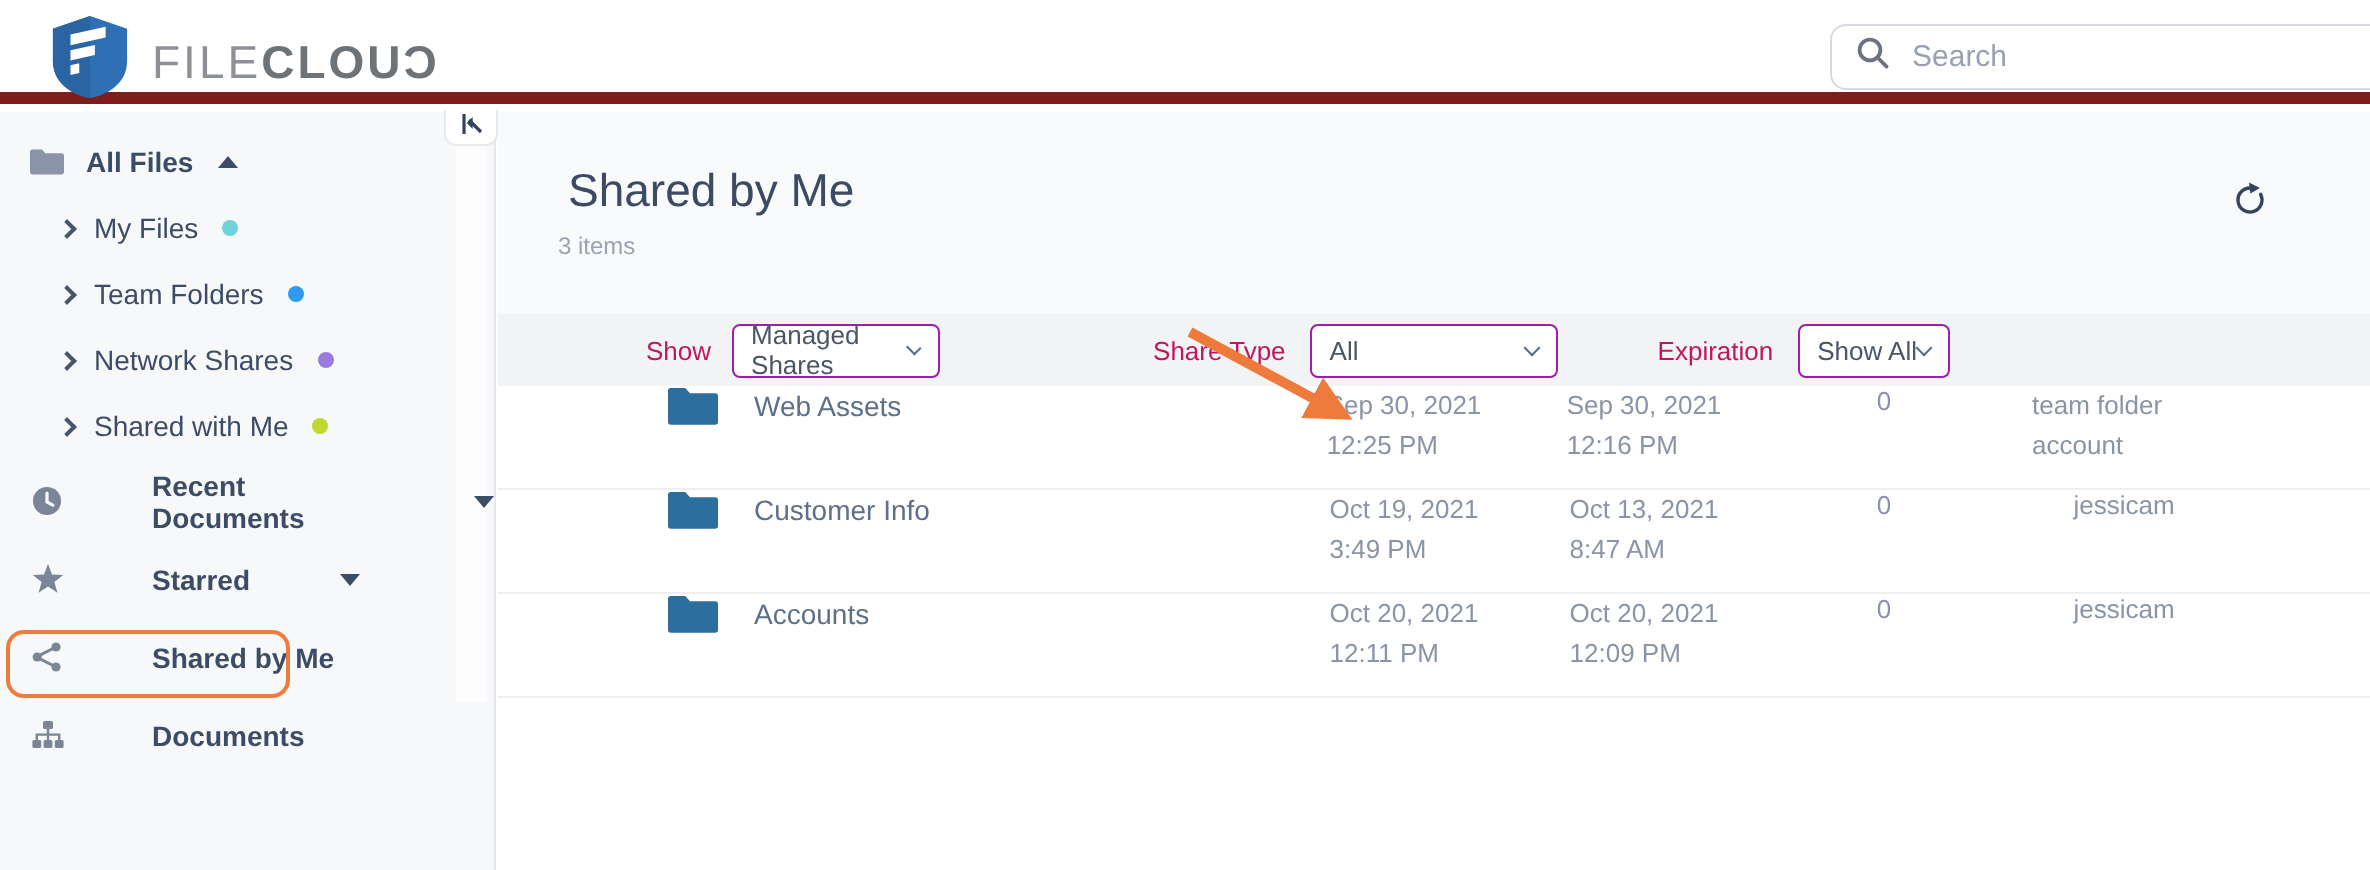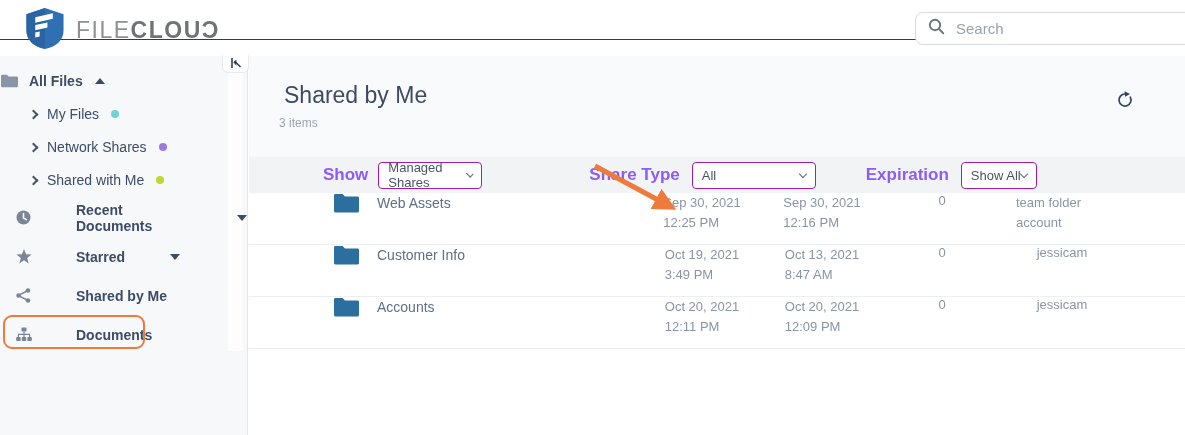--- a/index.html
+++ b/index.html
@@ -1,54 +1,54 @@
 <!DOCTYPE html>
 <html><head>
 <meta charset="utf-8">
 <style>
   * { margin:0; padding:0; box-sizing:border-box; }
   html,body { width:1185px; height:435px; }
   body { font-family:"Liberation Sans","DejaVu Sans",sans-serif; background:#fff; }
   .app { position:relative; width:1185px; height:435px; overflow:hidden; background:#fff; }
 
   
-  .topbar { position:absolute; left:0; top:0; width:1185px; height:40px; background:#fff; border-bottom:1px solid #7f1d1d; z-index:5; }
+  .topbar { position:absolute; left:0; top:0; width:1185px; height:52px; background:#fff; border-bottom:6px solid #7f1d1d; z-index:5; }
   .logo { position:absolute; left:26px; top:8px; display:flex; align-items:center; gap:12px; }
   .logo-text { font-size:23px; letter-spacing:1.5px; color:#8d9196; font-weight:300; }
   .logo-text b { color:#6e7378; font-weight:700; }
   .searchbox { position:absolute; left:915px; top:12px; width:285px; height:33px; background:#fff; border:1px solid #d7dbe1; border-radius:8px; display:flex; align-items:center; padding:0 12px; gap:11px; }
   .searchbox input { border:none; outline:none; background:transparent; font-size:15px; color:#3c4a63; width:200px; font-family:inherit; }
   .searchbox input::placeholder { color:#98a1ad; }
 
   
   .sidebar { position:absolute; left:0; top:56px; width:248px; height:379px; background:#f7f8f9; border-right:1px solid #e4e7eb; }
   .scroll-track { position:absolute; left:228px; top:17px; width:15px; height:278px; background:#fdfdfe; }
   .collapse-btn { position:absolute; left:222px; top:-1px; width:27px; height:18px; background:#fff; border:1px solid #e7e9ed; border-top:none; border-radius:0 0 6px 6px; display:flex; align-items:center; justify-content:center; cursor:pointer; z-index:6; }
   .side-inner { position:relative; padding-top:16px; }
   .side-item { display:flex; align-items:center; gap:10px; color:#3d4c66; font-size:14px; cursor:pointer; }
-  .root-item { height:18px; font-weight:700; margin-bottom:15px; }
+  .root-item { padding-left:14px; height:18px; font-weight:700; margin-bottom:15px; }
   .child-item { padding-left:30px; height:18px; font-weight:500; margin-bottom:15px; }
   .menu-item { padding-left:14px; height:19px; font-weight:600; margin-bottom:20px;gap:43px; }
   .gap-sm { height:4px; }
   .chev { width:7px; height:7px; border-top:2px solid #47566f; border-right:2px solid #47566f; transform:rotate(45deg); display:inline-block; flex:0 0 auto; }
   .caret-up { width:0; height:0; border-left:5px solid transparent; border-right:5px solid transparent; border-bottom:6px solid #3d4c66; display:inline-block; margin-left:2px; }
   .caret-down { width:0; height:0; border-left:5px solid transparent; border-right:5px solid transparent; border-top:6px solid #3d4c66; display:inline-block; margin-left:2px; }
   .dot { width:8px; height:8px; border-radius:50%; display:inline-block; margin-left:2px; flex:0 0 auto; }
   .side-ic { width:19px; display:flex; justify-content:center; flex:0 0 auto; }
   .active-ring { position:absolute; left:3px; top:259px; width:142px; height:34px; border:2px solid #ee7a3c; border-radius:9px; pointer-events:none; }
 
   
   .main { position:absolute; left:249px; top:56px; width:936px; height:379px; }
   .content-head { position:relative; width:100%; height:101px; background:#f9fafb; }
   .page-title { position:absolute; left:35px; top:26px; font-size:23px; color:#3c4a63; font-weight:400; }
   .items-count { position:absolute; left:30px; top:60px; font-size:12px; color:#9aa3af; }
   .refresh-btn { position:absolute; right:50px; top:34px; width:20px; height:20px; cursor:pointer; }
 
   .filter-bar { position:relative; width:100%; height:36px; background:#f2f3f5; display:flex; align-items:center; }
-  .f-label { font-size:17px; font-weight:700; color:#8b5cf6; }
+  .f-label { font-size:13px; font-weight:400; color:#be185d; }
   .dropdown { background:#fff; border:1px solid #a21caf; border-radius:4px; height:27px; display:flex; align-items:center; padding:0 9px; font-size:13px; color:#4a5568; cursor:pointer; }
   .dd-chev { width:6px; height:6px; border-top:1.8px solid #5a6a84; border-right:1.8px solid #5a6a84; transform:rotate(135deg); display:inline-block; margin-top:-3px; }
   .ml-overlap { margin-left:-9px; }
 
   .table { background:#fff; }
   .t-head { display:flex; align-items:center; height:61px; border-bottom:1px solid #e8eaee; }
   .t-row { display:flex; align-items:flex-start; height:52px; border-bottom:1px solid #edeff2; }
   .cell-name { flex:0 0 393px; display:flex; align-items:center; }
   .cell { flex:0 0 120px; text-align:center; font-size:13px; color:#8a94a6; }
   .cell .two-line { display:inline-block; text-align:left; line-height:1.5; }
@@ -117,20 +117,25 @@
         <span class="caret-up"></span>
       </div>
 
       <div class="side-item child-item">
         <span class="chev"></span>
         <span>My Files</span>
         <span class="dot" style="background: rgb(111, 211, 216);"></span>
       </div>
       <div class="side-item child-item">
         <span class="chev"></span>
+        <span>Team Folders</span>
+        <span class="dot" style="background: rgb(46, 155, 240);"></span>
+      </div>
+      <div class="side-item child-item">
+        <span class="chev"></span>
         <span>Network Shares</span>
         <span class="dot" style="background: rgb(155, 123, 224);"></span>
       </div>
       <div class="side-item child-item">
         <span class="chev"></span>
         <span>Shared with Me</span>
         <span class="dot" style="background: rgb(191, 215, 48);"></span>
       </div>
 
       <div class="gap-sm"></div>

